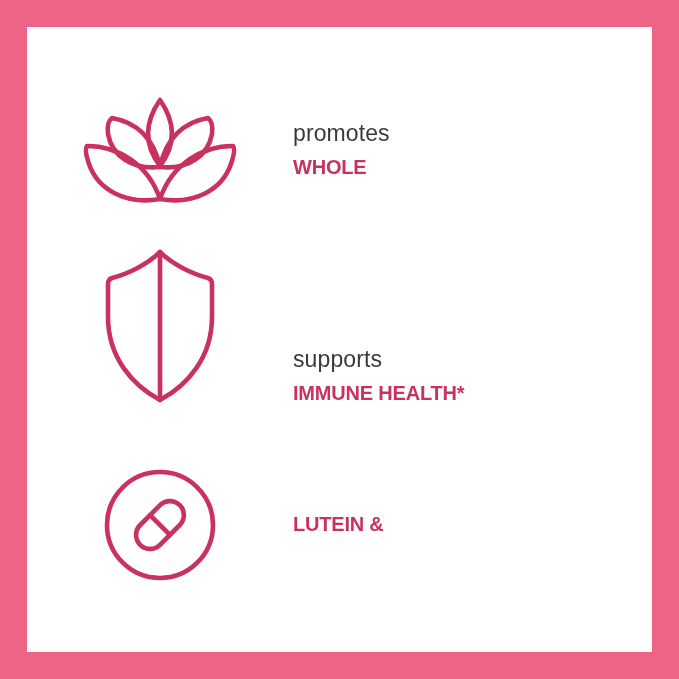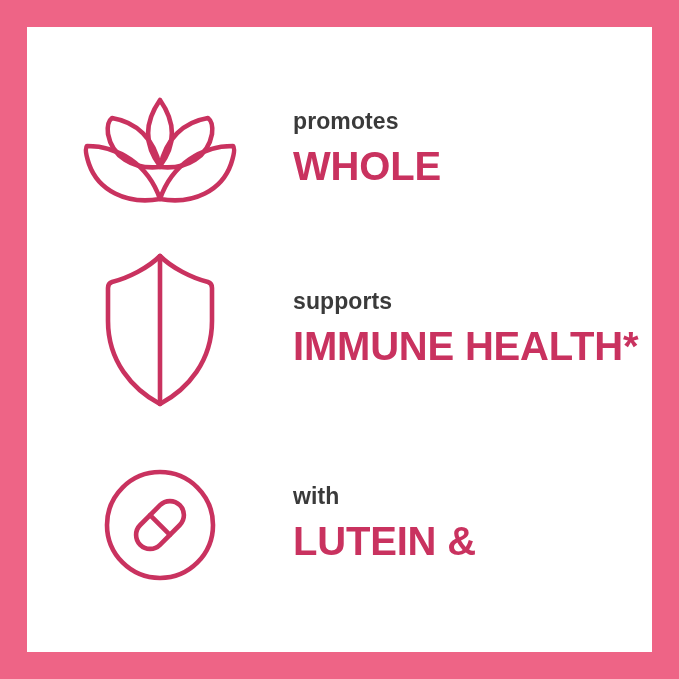--- a/index.html
+++ b/index.html
@@ -26,47 +26,47 @@
   }
   .feature-row {
     position: absolute;
     left: 0;
     width: 625px;
     display: flex;
     flex-direction: row;
     align-items: center;
   }
   #row-whole-body { top: 35px;  height: 175px; }
-  #row-immune     { top: 215px; height: 175px; }
+  #row-immune     { top: 203px; height: 175px; align-items: flex-end; }
   #row-ingredients{ top: 405px; height: 185px; }
 
   .icon-cell {
     width: 266px;
     flex: 0 0 266px;
     display: flex;
     align-items: center;
     justify-content: center;
   }
   .text-cell {
     flex: 1 1 auto;
     display: flex;
     flex-direction: column;
     justify-content: center;
   }
   .eyebrow {
     color: #3a3a3a;
     font-size: 23px;
-    font-weight: 700;
+    font-weight: 400;
     line-height: 1.15;
     letter-spacing: 0.1px;
     margin-bottom: 8px;
   }
   .headline {
     color: #c9325f;
-    font-size: 40px;
+    font-size: 20px;
     font-weight: 700;
     line-height: 1.22;
     letter-spacing: -0.2px;
     text-transform: uppercase;
     white-space: nowrap;
   }
   svg { display: block; }
 </style>
 </head>
 <body>
@@ -118,19 +118,18 @@
           <svg width="116" height="116" viewBox="0 0 116 116" fill="none" stroke="#c9325f" stroke-width="4.6" stroke-linejoin="round" stroke-linecap="round">
             <circle cx="58" cy="58" r="53"></circle>
             <g transform="rotate(-45 58 58)">
               <rect x="30" y="44" width="56" height="28" rx="14" ry="14"></rect>
               <path d="M58 44 L58 72"></path>
             </g>
           </svg>
         </span>
       </div>
       <div class="text-cell">
-        <div class="eyebrow">with</div>
         <div class="headline">LUTEIN &amp;</div>
       </div>
     </div>
 
   </div>
 </div>
 
 </body></html>

